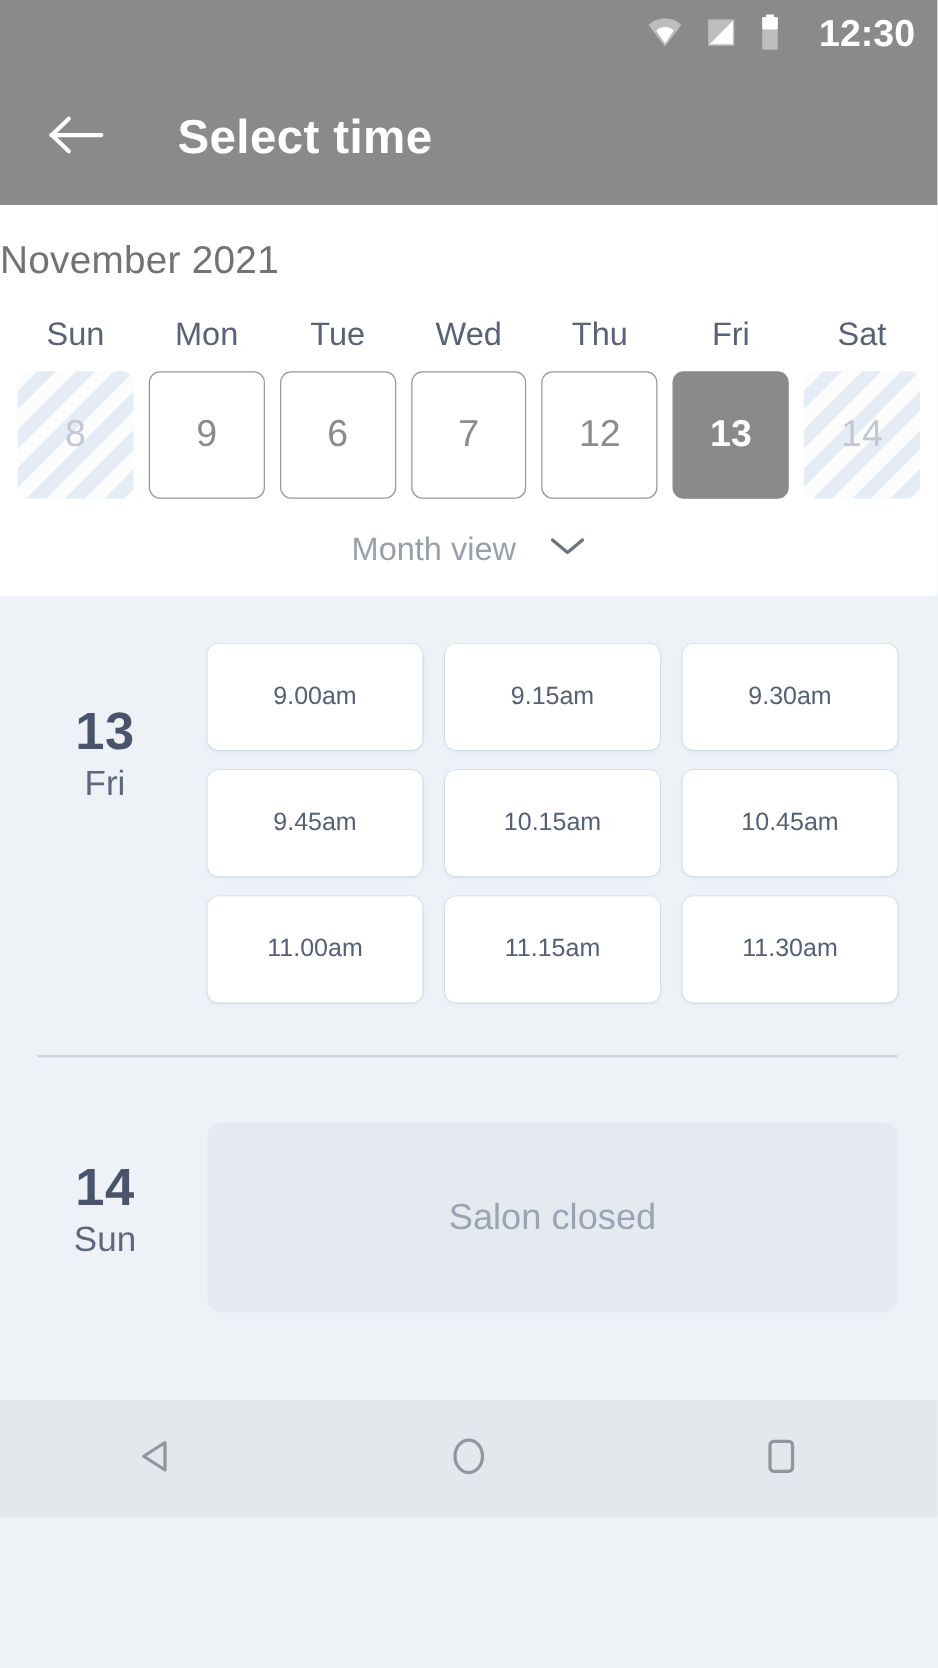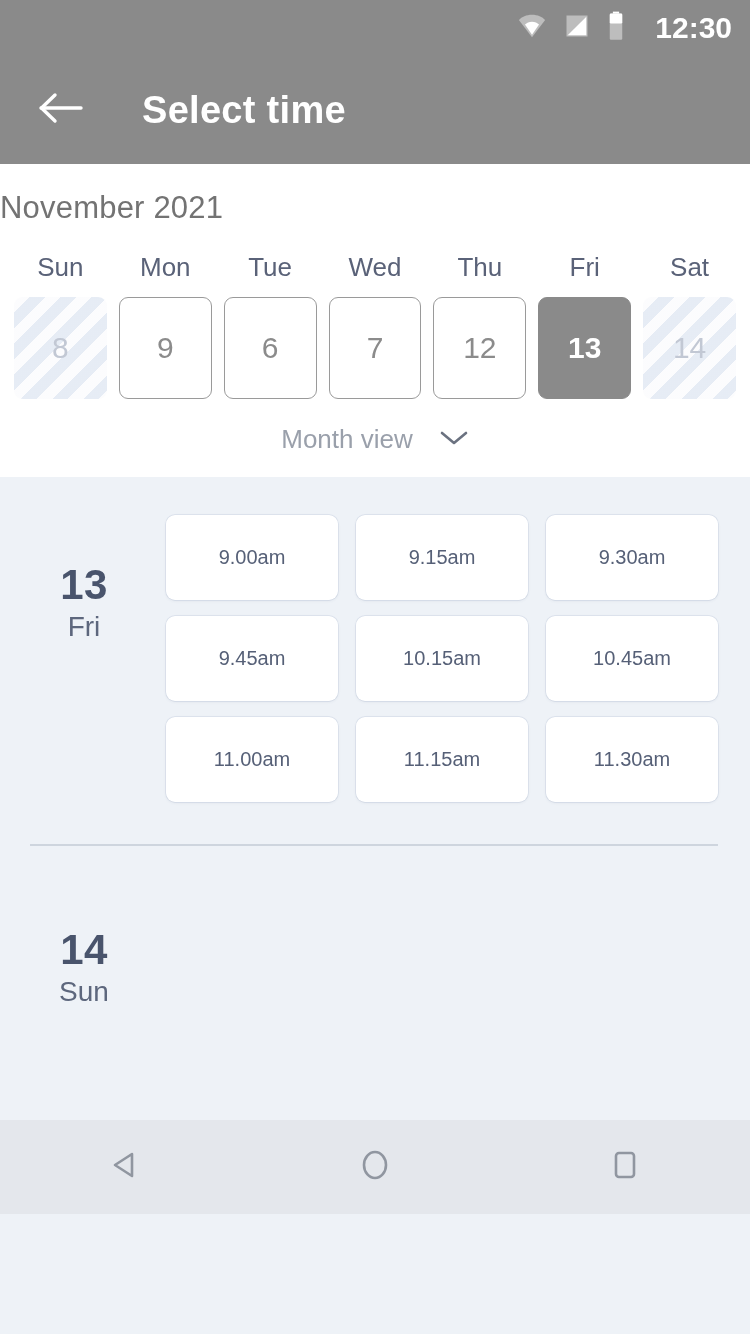--- a/index.html
+++ b/index.html
@@ -337,20 +337,21 @@
       </div>
     </div>
 
     <div class="divider"></div>
 
     <div class="day-group closed-group">
       <div class="day-label">
         <div class="dnum">14</div>
         <div class="dname">Sun</div>
       </div>
+      <div class="closed-card">Salon closed</div>
     </div>
 
   </div>
 
   <div class="nav-bar">
     <div class="nav-btn">
       <span>
         <svg width="36" height="36" viewBox="0 0 36 36">
           <path d="M25 7 L8 18 L25 29 Z" stroke="#9096a0" stroke-width="2.6" stroke-linejoin="round" fill="none"></path>
         </svg>

